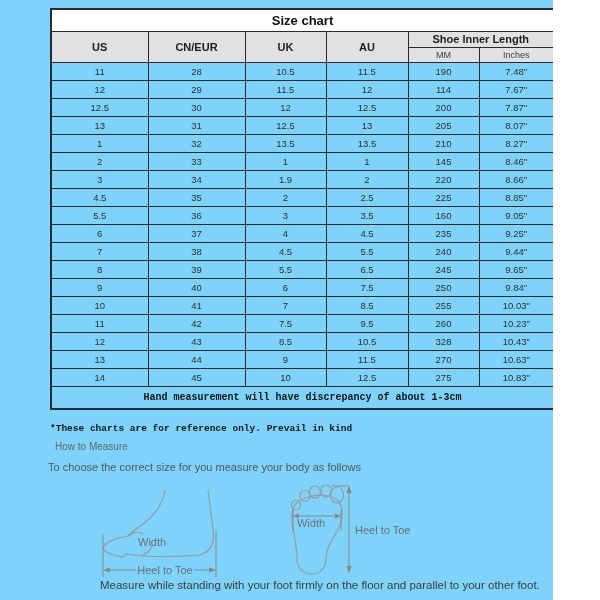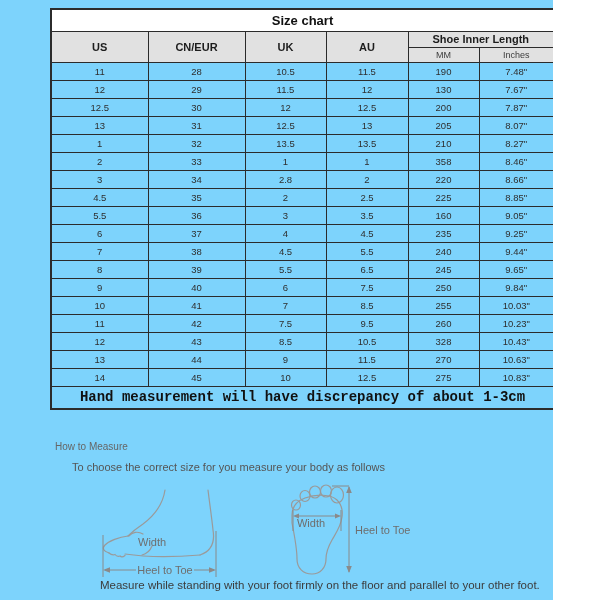--- a/index.html
+++ b/index.html
@@ -29,34 +29,34 @@
   tr.title-row th{
     height:22px;background:#fff;font-size:13px;font-weight:bold;color:#111;
   }
   tr.head-row th,tr.subhead-row th{
     background:var(--header-bg);
   }
   tr.head-row th{height:16px;font-size:11px;font-weight:bold;color:#1d1d1d;}
   tr.subhead-row th{height:15px;font-size:9px;font-weight:normal;color:#3d3d3d;}
   tr.footer-row td{
     height:23px;font-family:"Liberation Mono",monospace;
-    font-weight:bold;font-size:14px;color:#111;letter-spacing:0px;
+    font-weight:bold;font-size:10px;color:#111;letter-spacing:0px;
   }
   
   .ref-note{
     position:absolute;left:50px;top:423px;
     font-family:"Liberation Mono",monospace;font-weight:bold;
     font-size:9.5px;color:#141414;white-space:nowrap;
   }
   .htm-heading{
     position:absolute;left:55px;top:441px;
     font-size:10px;color:#666;white-space:nowrap;
   }
   .htm-subtitle{
-    position:absolute;left:72px;top:461px;
+    position:absolute;left:48px;top:461px;
     font-size:11px;color:#555;white-space:nowrap;text-align:right;
   }
   .instruction{
     position:absolute;left:100px;top:579px;
     font-size:11.5px;color:#3c3c3c;white-space:nowrap;text-align:right;
   }
   
   .svg-side{position:absolute;left:100px;top:486px;}
   .svg-top{position:absolute;left:288px;top:481px;}
   svg text{
@@ -100,21 +100,21 @@
           <td>10.5</td>
           <td>11.5</td>
           <td>190</td>
           <td>7.48"</td>
         </tr>
         <tr>
           <td>12</td>
           <td>29</td>
           <td>11.5</td>
           <td>12</td>
-          <td>130</td>
+          <td>114</td>
           <td>7.67"</td>
         </tr>
         <tr>
           <td>12.5</td>
           <td>30</td>
           <td>12</td>
           <td>12.5</td>
           <td>200</td>
           <td>7.87"</td>
         </tr>
@@ -132,27 +132,27 @@
           <td>13.5</td>
           <td>13.5</td>
           <td>210</td>
           <td>8.27"</td>
         </tr>
         <tr>
           <td>2</td>
           <td>33</td>
           <td>1</td>
           <td>1</td>
-          <td>358</td>
+          <td>145</td>
           <td>8.46"</td>
         </tr>
         <tr>
           <td>3</td>
           <td>34</td>
-          <td>2.8</td>
+          <td>1.9</td>
           <td>2</td>
           <td>220</td>
           <td>8.66"</td>
         </tr>
         <tr>
           <td>4.5</td>
           <td>35</td>
           <td>2</td>
           <td>2.5</td>
           <td>225</td>
@@ -239,20 +239,21 @@
           <td>10.83"</td>
         </tr>
       </tbody>
     <tfoot>
       <tr class="footer-row">
         <td colspan="6">Hand measurement will have discrepancy of about 1-3cm</td>
       </tr>
     </tfoot>
   </table>
 
+  <div class="ref-note">*These charts are for reference only. Prevail in kind</div>
 
   <div class="htm-heading">How to Measure</div>
   <div class="htm-subtitle">To choose the correct size for you measure your body as follows</div>
 
   <svg class="svg-side" width="120" height="94" viewBox="0 0 120 94">
     <g stroke="#9a9a9a" fill="none" stroke-width="1.2" stroke-linecap="round">
       <path d="M65,4 C63,18 55,29 43,38 C37,42 32,46 28,50"></path>
       <path d="M28,50 C19,51 9,55 5,59 C2,62 3,65 9,67"></path>
       <path d="M9,67 q3,2.5 6,1.5 q2,2.5 5,1.5 q2,2 5,-0.5"></path>
       <path d="M25,68 C45,71 75,71 100,69"></path>

